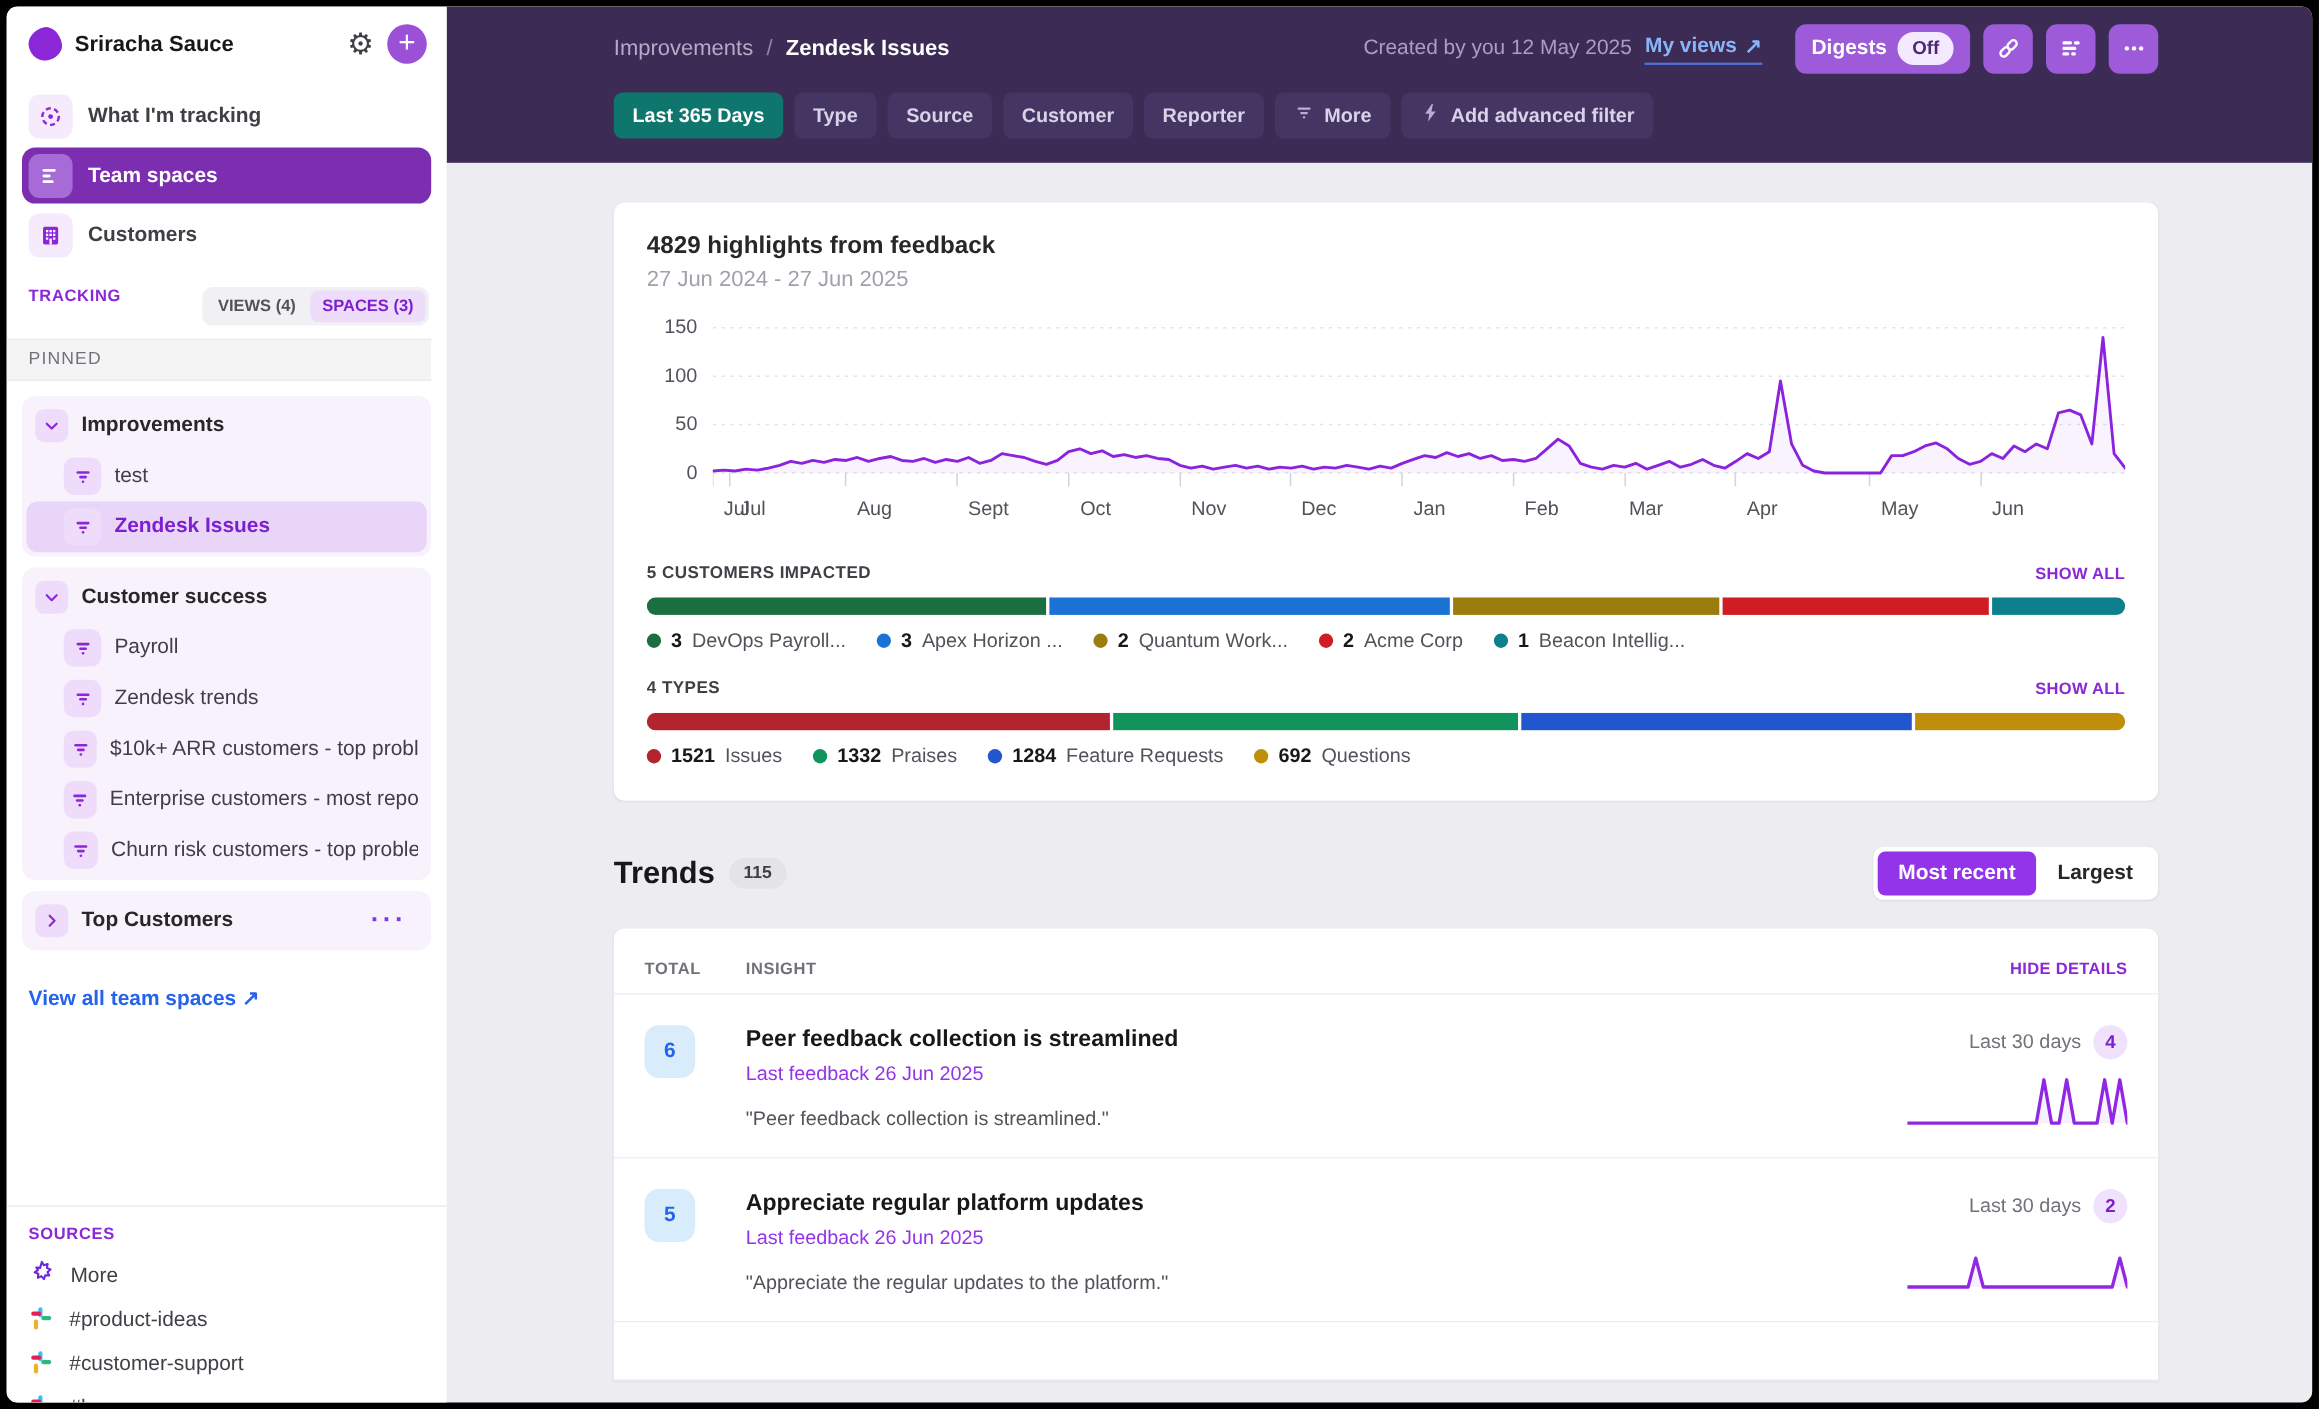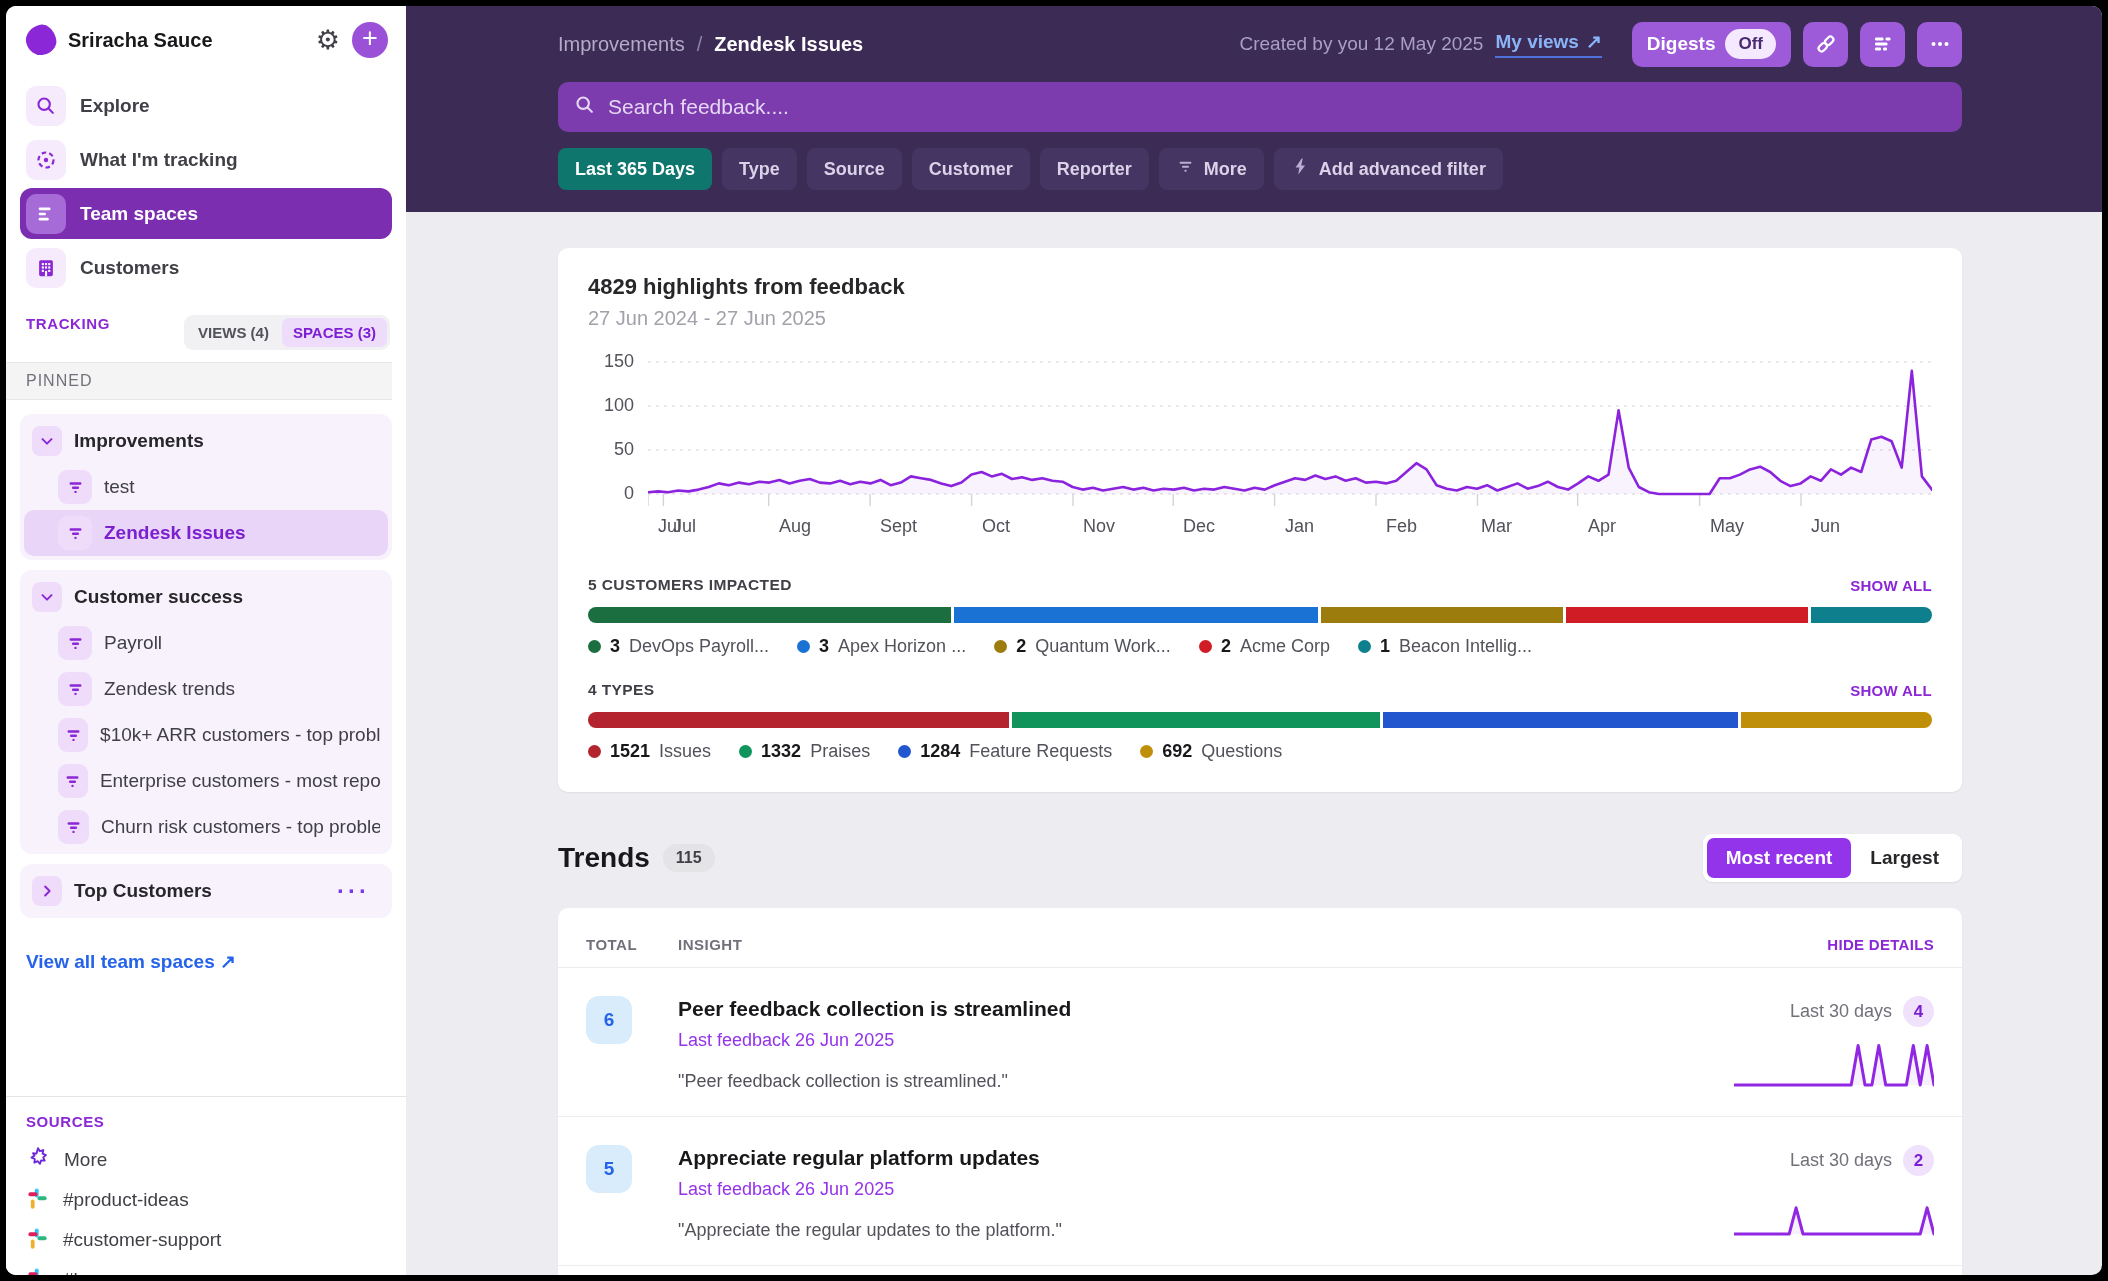--- a/index.html
+++ b/index.html
@@ -115,29 +115,20 @@
     <div class="ws-row">
       <span class="logo"></span>
       <span class="ws-name">Sriracha Sauce</span>
       <span class="gear">⚙</span>
       <span class="plus">+</span>
     </div>
     <nav class="nav" id="nav">
         <div class="nav-item">
           <span class="nav-icon">
             <svg width="22" height="22" viewBox="0 0 24 24" fill="none">
-              <circle cx="10" cy="10" r="6.2" stroke="#8b27d6" stroke-width="2.3"></circle>
-              <line x1="14.8" y1="14.8" x2="19.5" y2="19.5" stroke="#8b27d6" stroke-width="2.3" stroke-linecap="round"></line>
-            </svg>
-          </span>
-          <span class="nav-label">Explore</span>
-        </div>
-        <div class="nav-item">
-          <span class="nav-icon">
-            <svg width="22" height="22" viewBox="0 0 24 24" fill="none">
               <circle cx="12" cy="12" r="8.2" stroke="#8b27d6" stroke-width="2.4" stroke-dasharray="5 3.4"></circle>
               <circle cx="12" cy="12" r="2.4" fill="#8b27d6"></circle>
             </svg>
           </span>
           <span class="nav-label">What I'm tracking</span>
         </div>
         <div class="nav-item active">
           <span class="nav-icon">
             <svg width="22" height="22" viewBox="0 0 24 24">
               <rect x="4" y="5" width="13" height="2.8" rx="1.4" fill="#fff"></rect>
@@ -356,27 +347,20 @@
           </span>
         <span class="hbtn" id="btn-more">
             <svg width="24" height="24" viewBox="0 0 24 24">
               <g fill="#fff">
                 <circle cx="5.5" cy="12" r="2"></circle>
                 <circle cx="12" cy="12" r="2"></circle>
                 <circle cx="18.5" cy="12" r="2"></circle>
               </g>
             </svg>
           </span>
-      </div>
-      <div class="search">
-        <span id="search-glyph"><svg width="22" height="22" viewBox="0 0 24 24" fill="none">
-              <circle cx="10" cy="10" r="6.2" stroke="#e6d8f5" stroke-width="2.3"></circle>
-              <line x1="14.8" y1="14.8" x2="19.5" y2="19.5" stroke="#e6d8f5" stroke-width="2.3" stroke-linecap="round"></line>
-            </svg></span>
-        <input type="text" placeholder="Search feedback...." style="">
       </div>
       <div class="chips" id="chips">
           <span class="chip active">
             <span>Last 365 Days</span>
           </span>
           <span class="chip">
             <span>Type</span>
           </span>
           <span class="chip">
             <span>Source</span>

